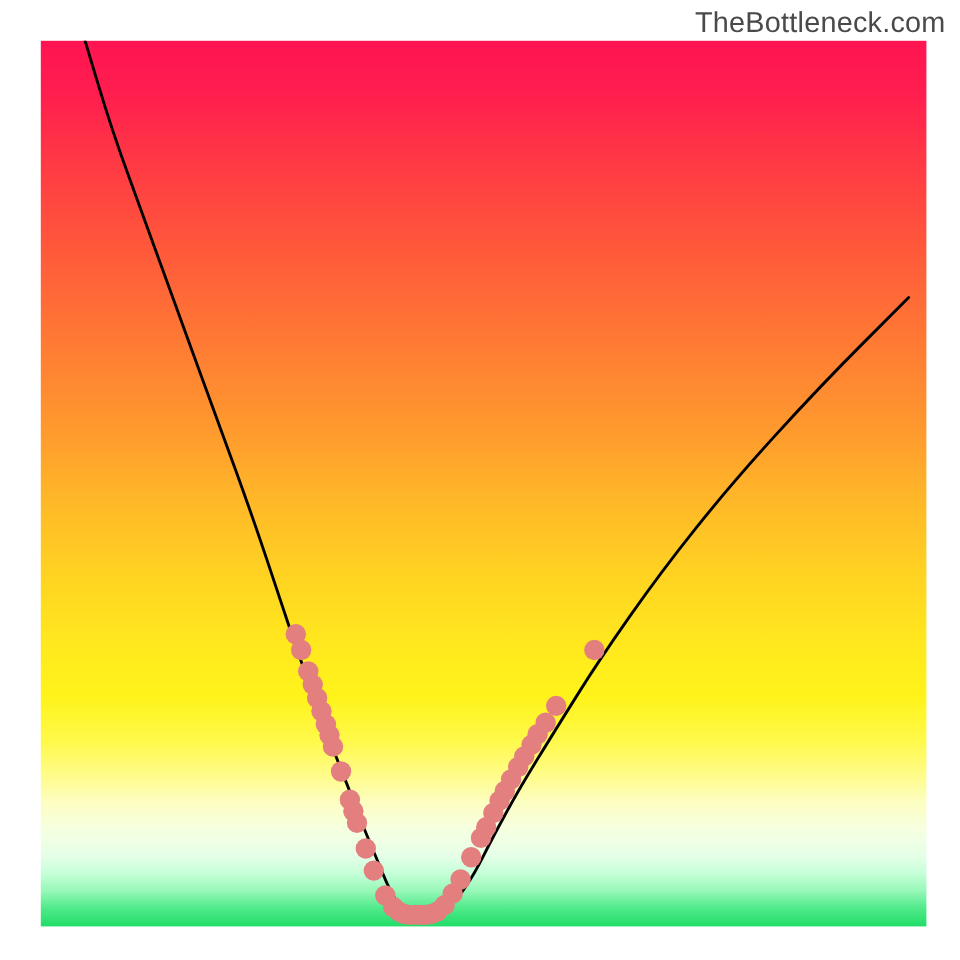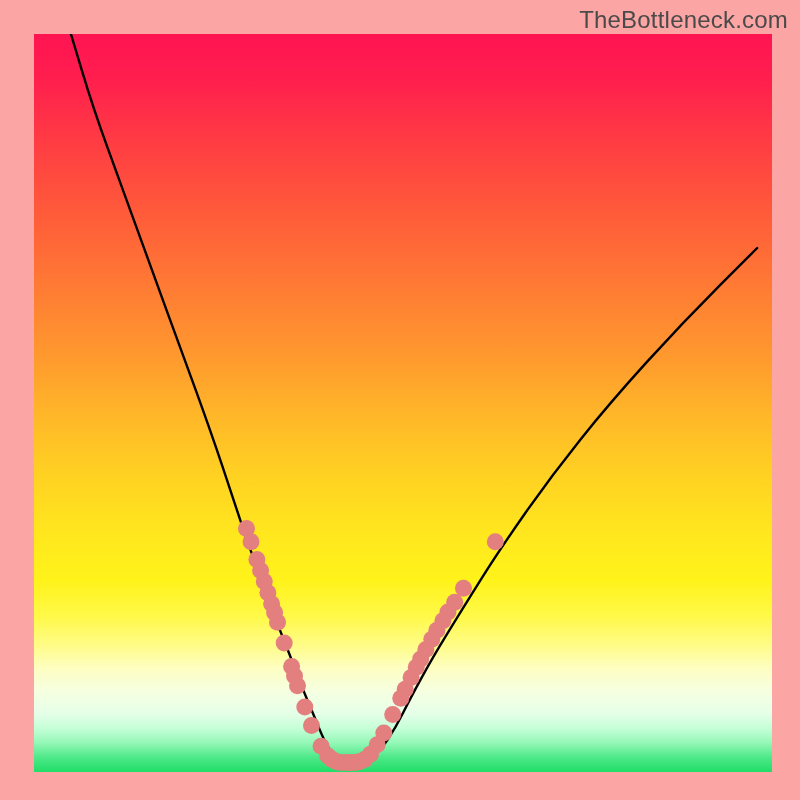--- a/index.html
+++ b/index.html
@@ -10,21 +10,21 @@
     background: #000;
     overflow: hidden;
     font-family: Arial, Helvetica, sans-serif;
   }
   .frame {
     position: absolute;
     left: 0;
     top: 0;
     width: 800px;
     height: 800px;
-    background: #fca5a5;
+    background: #ffffff;
   }
   .plot {
     position: absolute;
     left: 34px;
     top: 34px;
     width: 738px;
     height: 738px;
     background: linear-gradient(to bottom,
       #ff1452 0%,
       #ff1e4e 6%,

